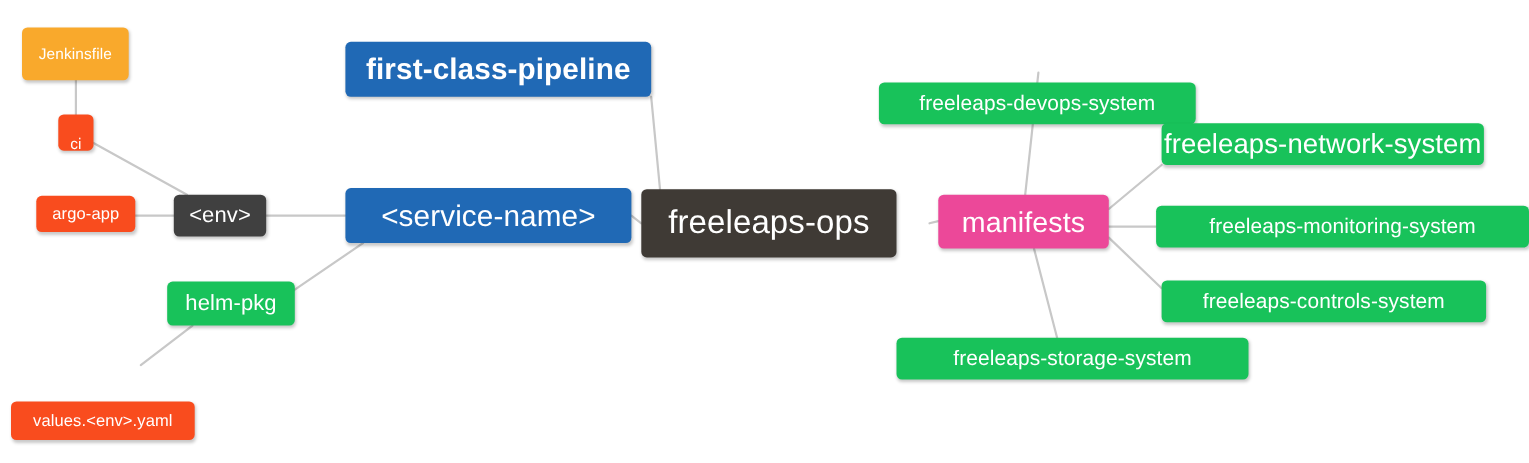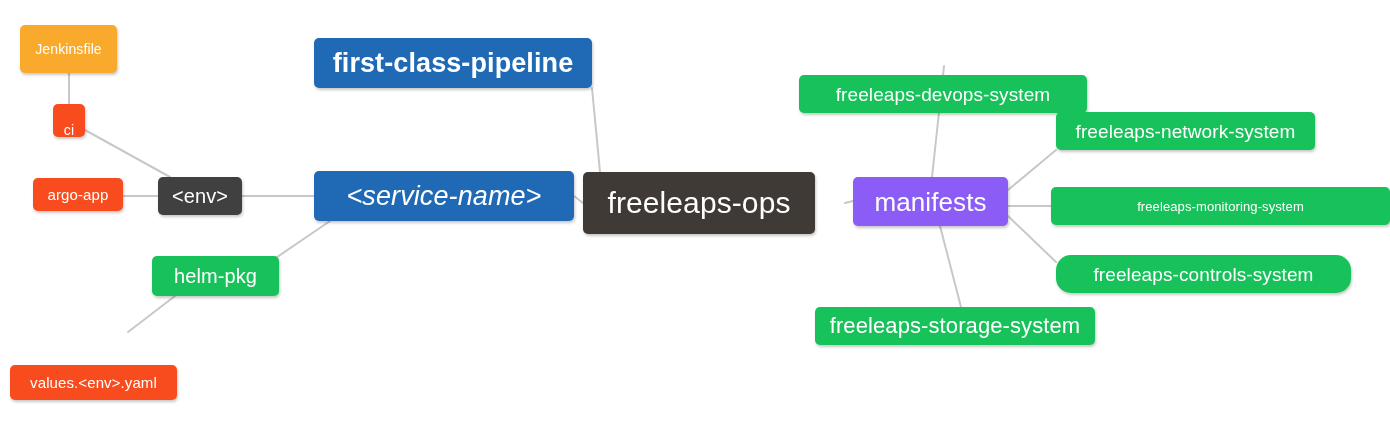--- a/index.html
+++ b/index.html
@@ -71,47 +71,47 @@
       </div>
       <div class="node" style="left: 53px; top: 104px; width: 32px; height: 33px; background: rgb(249, 76, 30); font-size: 14px; align-items: flex-end;">
         <span class="node-label">ci</span>
       </div>
       <div class="node" style="left: 33px; top: 178px; width: 90px; height: 33px; background: rgb(249, 76, 30); font-size: 15px;">
         <span class="node-label">argo-app</span>
       </div>
       <div class="node" style="left: 158px; top: 177px; width: 84px; height: 38px; background: #404040; font-size: 20px;">
         <span class="node-label">&lt;env&gt;</span>
       </div>
-      <div class="node" style="left: 152px; top: 256px; width: 127px; height: 40px; background: rgb(24, 194, 90); font-size: 20px;">
+      <div class="node" style="left: 152px; top: 256px; width: 116px; height: 40px; background: rgb(24, 194, 90); font-size: 20px;">
         <span class="node-label">helm-pkg</span>
       </div>
       <div class="node" style="left: 10px; top: 332px; width: 167px; height: 35px; background: rgb(249, 76, 30); font-size: 15px; margin-top: 33px;">
         <span class="node-label">values.&lt;env&gt;.yaml</span>
       </div>
       <div class="node" style="left: 314px; top: 38px; width: 278px; height: 50px; background: rgb(32, 105, 181); font-size: 27px; font-weight: bold;">
         <span class="node-label">first-class-pipeline</span>
       </div>
-      <div class="node" style="left: 314px; top: 171px; width: 260px; height: 50px; background: rgb(32, 105, 181); font-size: 27px; font-style: italic;">
+      <div class="node" style="left: 314px; top: 171px; width: 260px; height: 50px; background: rgb(32, 105, 181); font-size: 27px;">
         <span class="node-label">&lt;service-name&gt;</span>
       </div>
       <div class="node" style="left: 583px; top: 172px; width: 232px; height: 62px; background: rgb(63, 58, 53); font-size: 30px;">
         <span class="node-label">freeleaps-ops</span>
       </div>
-      <div class="node" style="left: 853px; top: 177px; width: 155px; height: 49px; background: #8b5cf6; font-size: 26px;">
+      <div class="node" style="left: 853px; top: 177px; width: 155px; height: 49px; background: #ec4899; font-size: 26px;">
         <span class="node-label">manifests</span>
       </div>
       <div class="node" style="left: 799px; top: 28px; width: 288px; height: 38px; background: rgb(24, 194, 90); font-size: 19px; margin-top: 47px;">
         <span class="node-label">freeleaps-devops-system</span>
       </div>
-      <div class="node" style="left: 1056px; top: 112px; width: 259px; height: 38px; background: rgb(24, 194, 90); font-size: 19px;">
+      <div class="node" style="left: 1056px; top: 112px; width: 293px; height: 38px; background: rgb(24, 194, 90); font-size: 25px;">
         <span class="node-label">freeleaps-network-system</span>
       </div>
-      <div class="node" style="left: 1051px; top: 187px; width: 339px; height: 38px; background: rgb(24, 194, 90); font-size: 13px;">
+      <div class="node" style="left: 1051px; top: 187px; width: 339px; height: 38px; background: rgb(24, 194, 90); font-size: 19px;">
         <span class="node-label">freeleaps-monitoring-system</span>
       </div>
-      <div class="node" style="left: 1056px; top: 255px; width: 295px; height: 38px; background: rgb(24, 194, 90); font-size: 19px; border-radius: 15px;">
+      <div class="node" style="left: 1056px; top: 255px; width: 295px; height: 38px; background: rgb(24, 194, 90); font-size: 19px;">
         <span class="node-label">freeleaps-controls-system</span>
       </div>
-      <div class="node" style="left: 815px; top: 307px; width: 280px; height: 38px; background: rgb(24, 194, 90); font-size: 22px;">
+      <div class="node" style="left: 815px; top: 307px; width: 320px; height: 38px; background: rgb(24, 194, 90); font-size: 19px;">
         <span class="node-label">freeleaps-storage-system</span>
       </div>
     </div>
 </div>
 
 </body></html>

